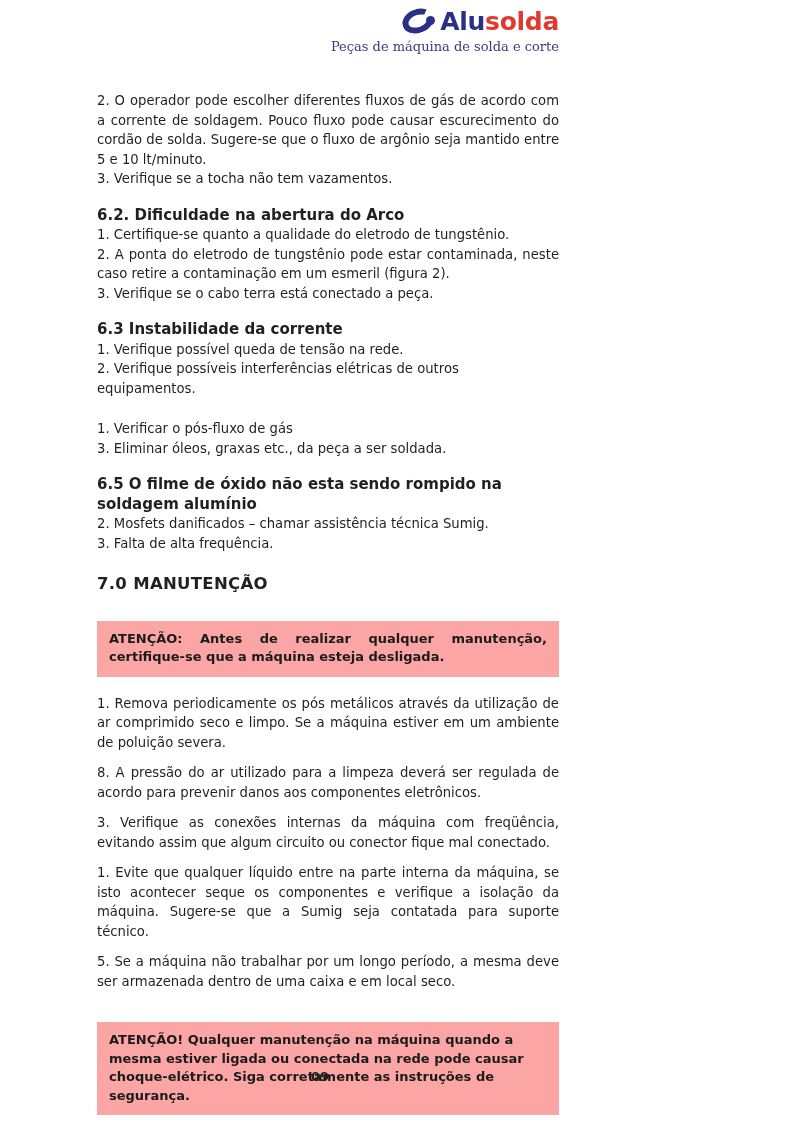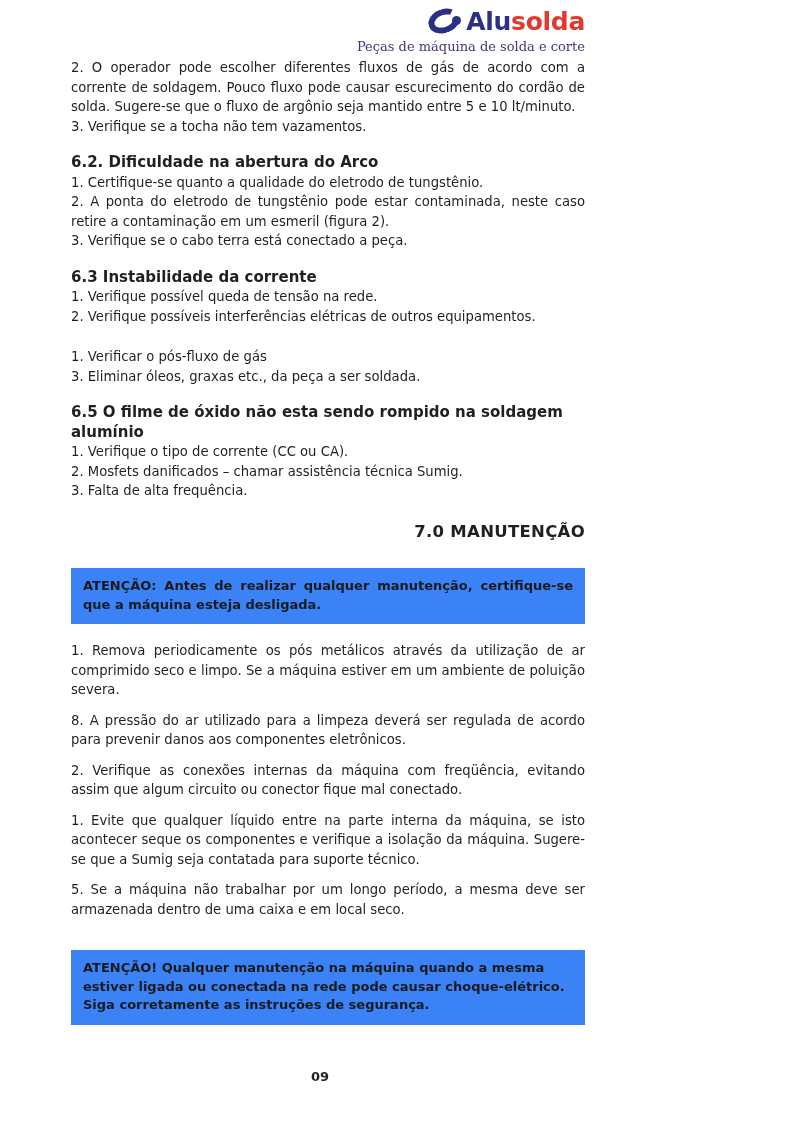--- a/index.html
+++ b/index.html
@@ -13,21 +13,21 @@
     font-family: "DejaVu Sans", sans-serif;
     color: #231f20;
     position: relative;
     overflow: hidden;
   }
   .page {
     width: 656px;
     height: 1122px;
     position: relative;
     box-sizing: border-box;
-    padding: 0 71px;
+    padding: 0 97px;
   }
 
   
   .header {
     height: 58px;
     position: relative;
   }
   .logo-block {
     position: absolute;
     right: 0;
@@ -83,41 +83,41 @@
     font-size: 13px;
     color: #3a3a7a;
     margin-top: 3px;
     white-space: nowrap;
   }
 
   
   .content {
     font-size: 13.2px;
     line-height: 19.5px;
+    margin-top: 33px;
   }
   .para {
     margin: 0;
   }
   .gap-sm { height: 11px; }
   .gap-md { height: 17px; }
   .gap-lg { height: 21px; }
   .sub-head {
     font-weight: bold;
     font-size: 15px;
     margin: 0;
   }
   .section-title {
     font-size: 16.5px;
     font-weight: bold;
     letter-spacing: 0.3px;
     margin: 0;
-    text-align: right;
   }
   .note-box {
-    background: #3b82f6;
+    background: #fca5a5;
     color: #1b1b1b;
     font-weight: bold;
     font-size: 13px;
     line-height: 18.5px;
     padding: 9px 12px 10px 12px;
     box-sizing: border-box;
     text-align: justify;
   }
   .note-box.tight {
     text-align: left;
@@ -174,39 +174,38 @@
     <p class="para">2. Verifique possíveis interferências elétricas de outros equipamentos.</p>
 
     <div class="gap-lg"></div>
 
     <p class="para">1. Verificar o pós-fluxo de gás</p>
     <p class="para">3. Eliminar óleos, graxas etc., da peça a ser soldada.</p>
 
     <div class="gap-md"></div>
 
     <p class="sub-head">6.5 O filme de óxido não esta sendo rompido na soldagem alumínio</p>
-    <p class="para">1. Verifique o tipo de corrente (CC ou CA).</p>
     <p class="para">2. Mosfets danificados – chamar assistência técnica Sumig.</p>
     <p class="para">3. Falta de alta frequência.</p>
 
     <div class="gap-lg"></div>
 
     <p class="section-title">7.0 MANUTENÇÃO</p>
 
     <div style="height:27px"></div>
 
     <div class="note-box">ATENÇÃO: Antes de realizar qualquer manutenção, certifique-se que a máquina esteja desligada.</div>
 
     <div class="gap-md"></div>
 
     <p class="para-j">1. Remova periodicamente os pós metálicos através da utilização de ar comprimido seco e limpo. Se a máquina estiver em um ambiente de poluição severa.</p>
     <div class="gap-sm"></div>
     <p class="para-j">8. A pressão do ar utilizado para a limpeza deverá ser regulada de acordo para prevenir danos aos componentes eletrônicos.</p>
     <div class="gap-sm"></div>
-    <p class="para-j">2. Verifique as conexões internas da máquina com freqüência, evitando assim que algum circuito ou conector fique mal conectado.</p>
+    <p class="para-j">3. Verifique as conexões internas da máquina com freqüência, evitando assim que algum circuito ou conector fique mal conectado.</p>
     <div class="gap-sm"></div>
     <p class="para-j">1. Evite que qualquer líquido entre na parte interna da máquina, se isto acontecer seque os componentes e verifique a isolação da máquina. Sugere-se que a Sumig seja contatada para suporte técnico.</p>
     <div class="gap-sm"></div>
     <p class="para-j">5. Se a máquina não trabalhar por um longo período, a mesma deve ser armazenada dentro de uma caixa e em local seco.</p>
 
     <div style="height:31px"></div>
 
     <div class="note-box tight">ATENÇÃO! Qualquer manutenção na máquina quando a mesma estiver ligada ou conectada na rede pode causar choque-elétrico. Siga corretamente as instruções de segurança.</div>
 
   </div>

